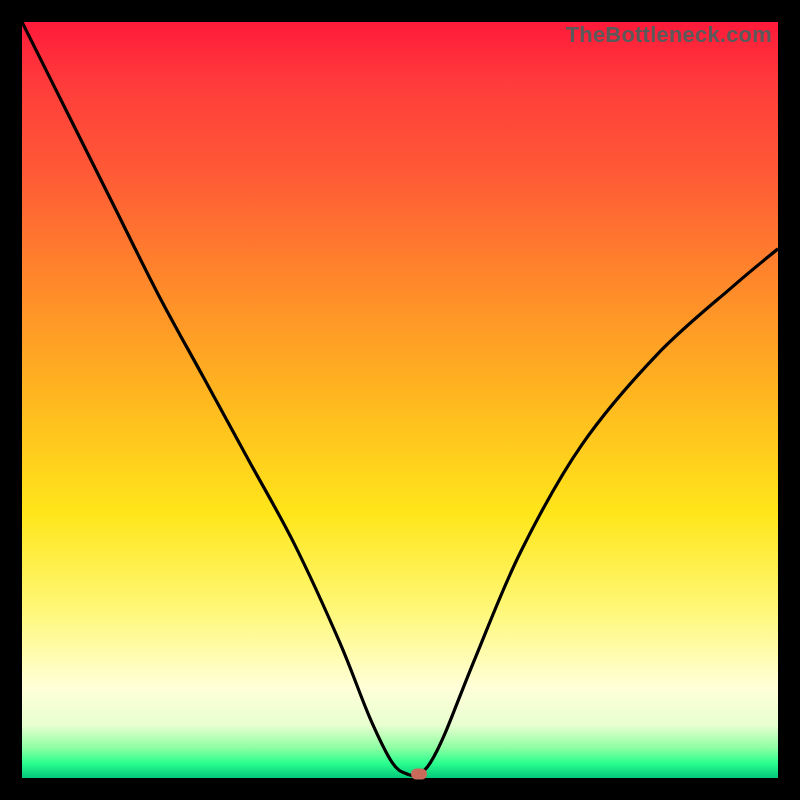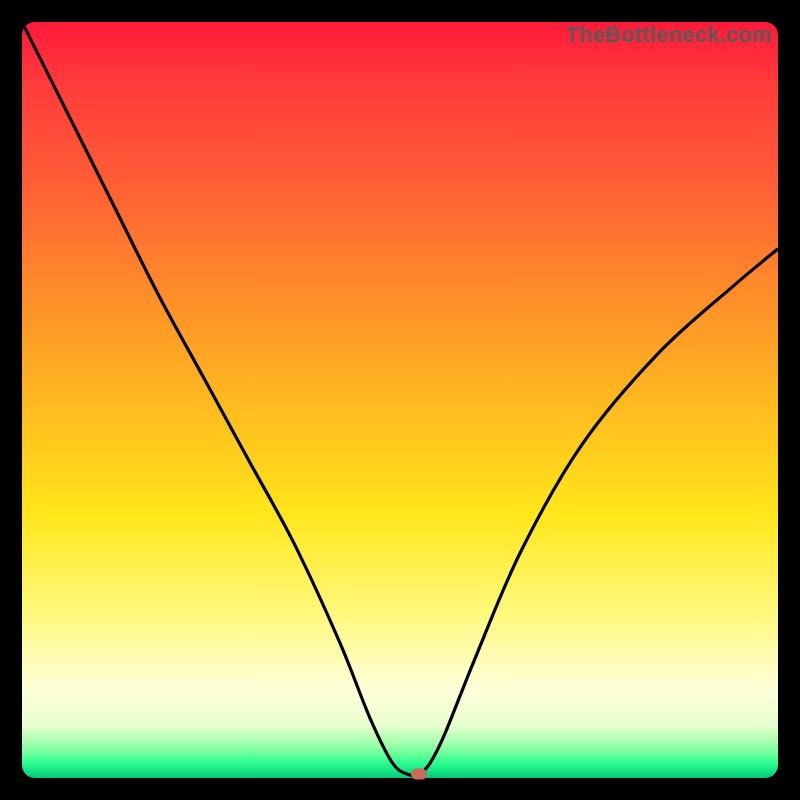--- a/index.html
+++ b/index.html
@@ -22,21 +22,20 @@
       #ff5a36 20%,
       #ff8a2a 35%,
       #ffb81f 50%,
       #ffe61a 65%,
       #fff87a 78%,
       #ffffd8 88%,
       #e8ffd0 93%,
       #8effa3 96%,
       #2dff8f 98%,
       #02c97a 100%);
-    border-radius: 13px;
   }
   .watermark {
     position: absolute;
     top: 0px;
     right: 6px;
     font-family: Arial, Helvetica, sans-serif;
     font-size: 22px;
     font-weight: 600;
     color: #5a5a5a;
     letter-spacing: 0.2px;

